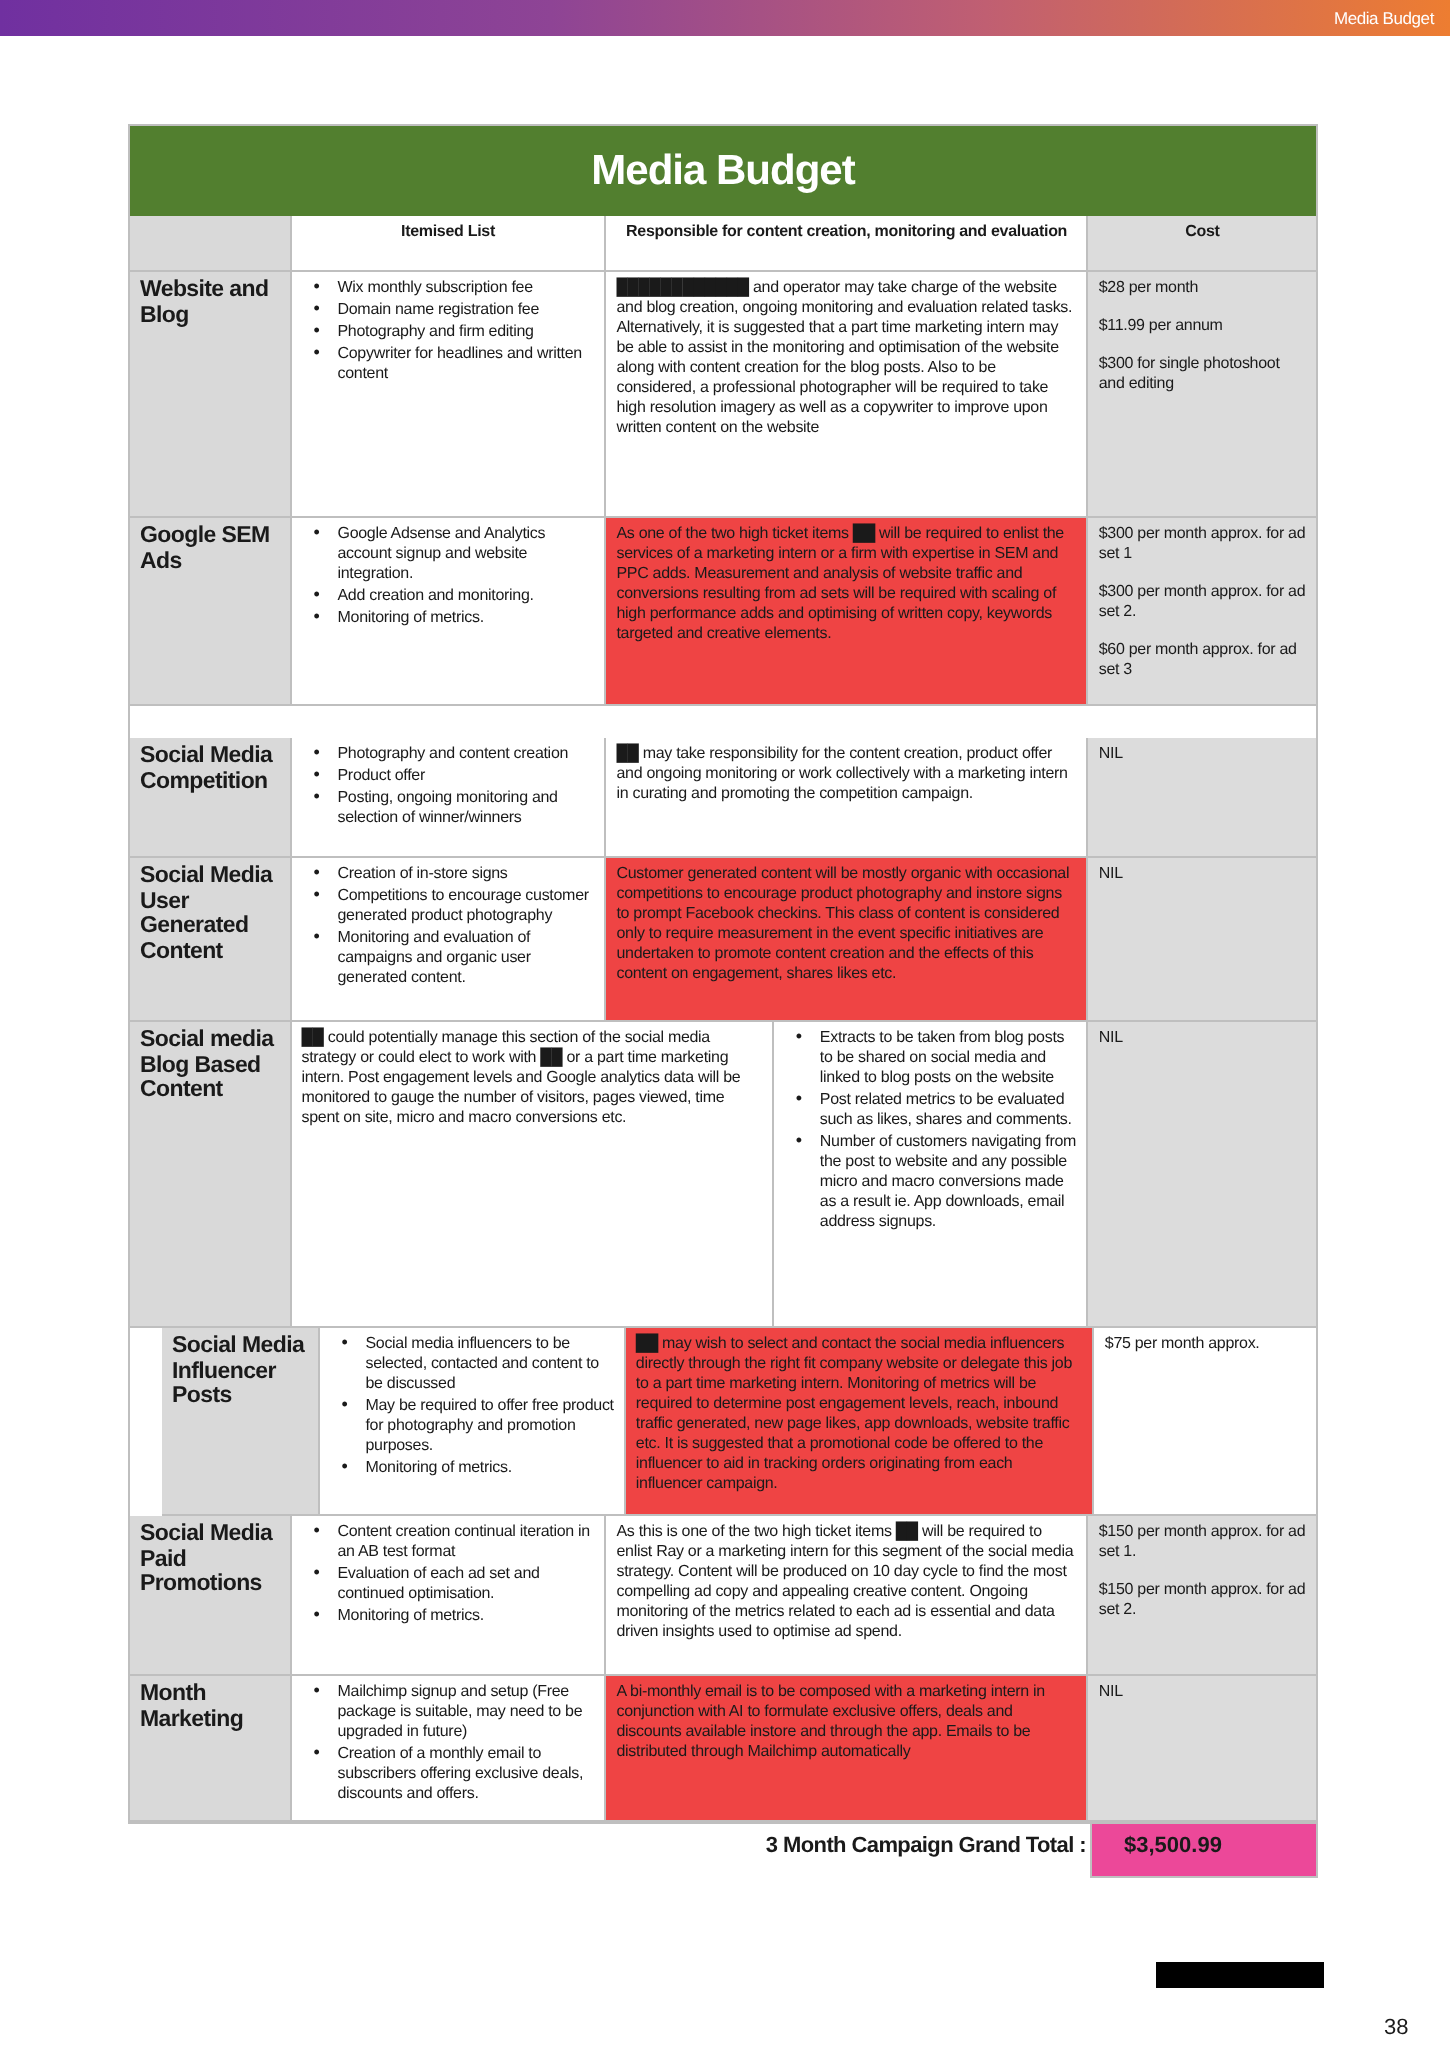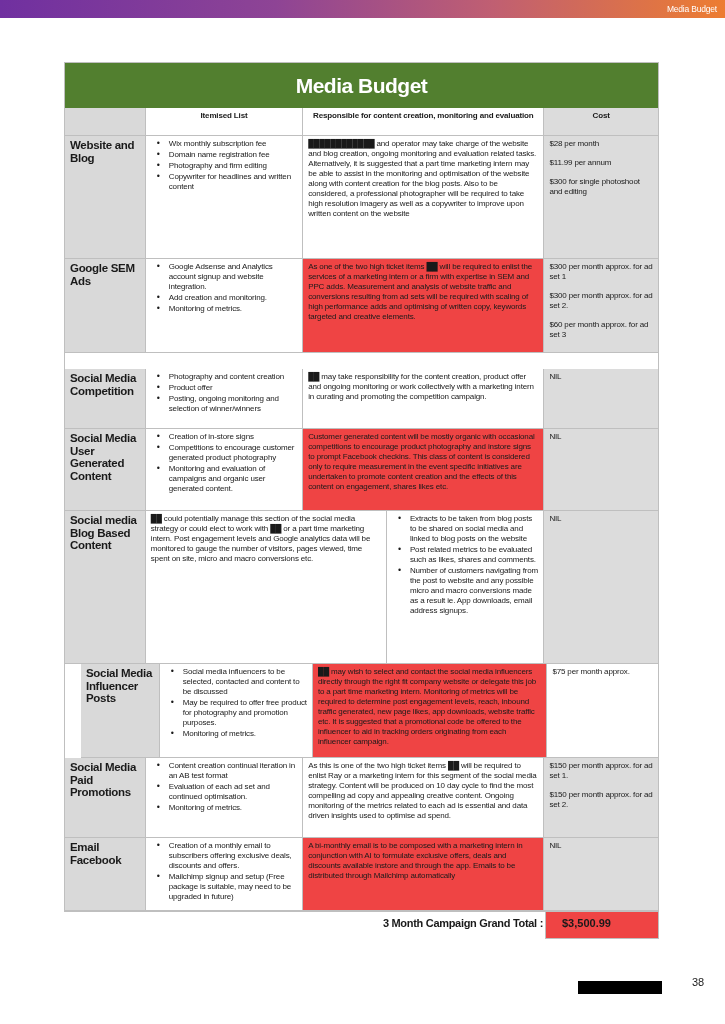--- a/index.html
+++ b/index.html
@@ -38,25 +38,25 @@
   .c-items ul { list-style:none; padding-left:6px; }
   .c-items li { padding-left:12px; position:relative; margin-bottom:1px; }
   .c-items li::before { content:"•"; position:absolute; left:0; top:-1px; font-size:9px; }
 
   .c-cost p { margin:0 0 9px 0; }
 
   
   .total-row { display:flex; height:27px;justify-content:flex-end; }
   .total-spacer { width:239px; }
   .total-label { width:242px; text-align:right; font-weight:bold; font-size:11px; padding:5px 2px 0 0; letter-spacing:-0.3px; }
-  .total-value { width:114px; background:#ef4444; font-weight:bold; font-size:11px; padding:5px 0 0 16px; border:1px solid #bfbfbf; border-top:none; }
+  .total-value { width:114px; background:#ec4899; font-weight:bold; font-size:11px; padding:5px 0 0 16px; border:1px solid #bfbfbf; border-top:none; }
 
   
   .footer-redaction { position:absolute; left:578px; top:981px; width:84px; height:13px; background:#000000; }
-  .page-number { position:absolute; left:692px; top:976px; font-size:11px; }
+  .page-number { position:absolute; left:692px; top:1008px; font-size:11px; }
 </style>
 </head>
 <body>
 
 <div class="top-bar">
   <span class="top-bar-title">Media Budget</span>
 </div>
 
 <div class="budget-table">
   <div class="table-main">
@@ -166,25 +166,25 @@
               <li>Monitoring of metrics.</li>
             </ul>
           </div>
           <div class="cell c-resp">As this is one of the two high ticket items ██ will be required to enlist Ray or a marketing intern for this segment of the social media strategy. Content will be produced on 10 day cycle to find the most compelling ad copy and appealing creative content. Ongoing monitoring of the metrics related to each ad is essential and data driven insights used to optimise ad spend.</div>
           <div class="cell c-cost">
             <p>$150 per month approx. for ad set 1.</p>
             <p>$150 per month approx. for ad set 2.</p>
           </div>
         </div>
         <div class="trow resp-shaded" style="min-height: 73px;">
-          <div class="cell c-cat">Email Facebook</div>
-          <div class="cell c-items">
-            <ul>
+          <div class="cell c-cat">Month Marketing</div>
+          <div class="cell c-items">
+            <ul>
+              <li>Mailchimp signup and setup (Free package is suitable, may need to be upgraded in future)</li>
               <li>Creation of a monthly email to subscribers offering exclusive deals, discounts and offers.</li>
-              <li>Mailchimp signup and setup (Free package is suitable, may need to be upgraded in future)</li>
             </ul>
           </div>
           <div class="cell c-resp">A bi-monthly email is to be composed with a marketing intern in conjunction with AI to formulate exclusive offers, deals and discounts available instore and through the app. Emails to be distributed through Mailchimp automatically</div>
           <div class="cell c-cost">
             <p>NIL</p>
           </div>
         </div>
       </div>
   </div>
   <div class="total-row">

